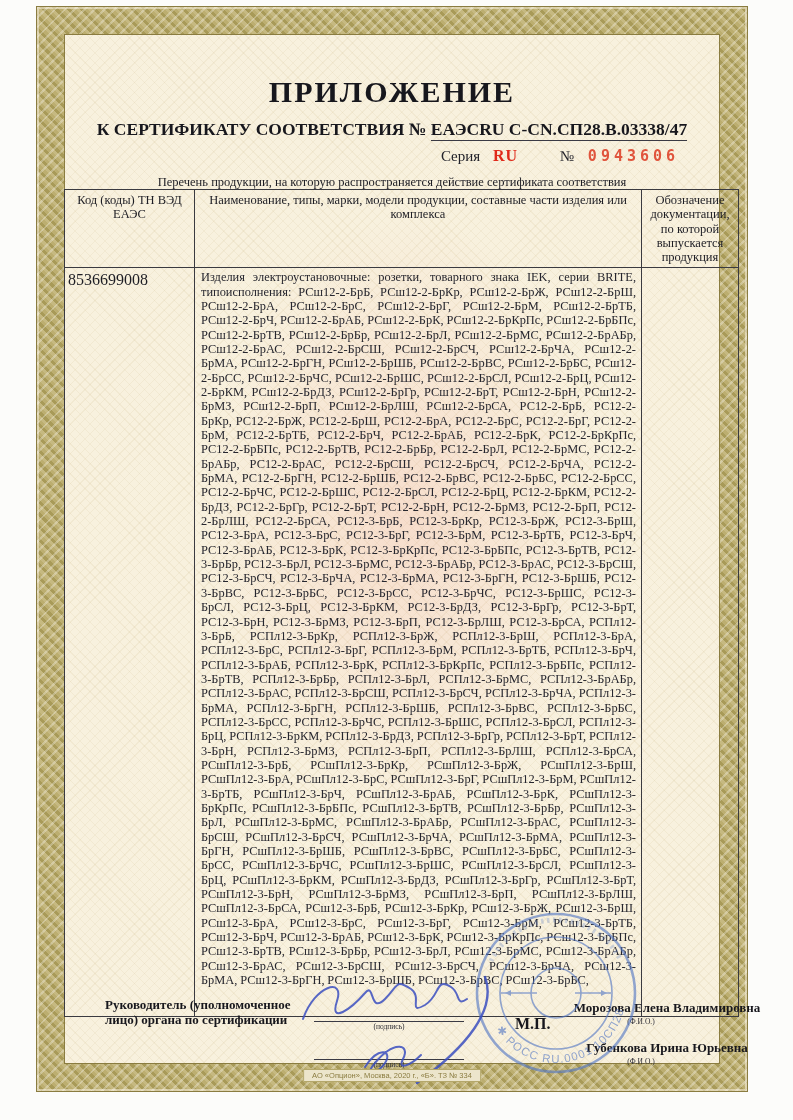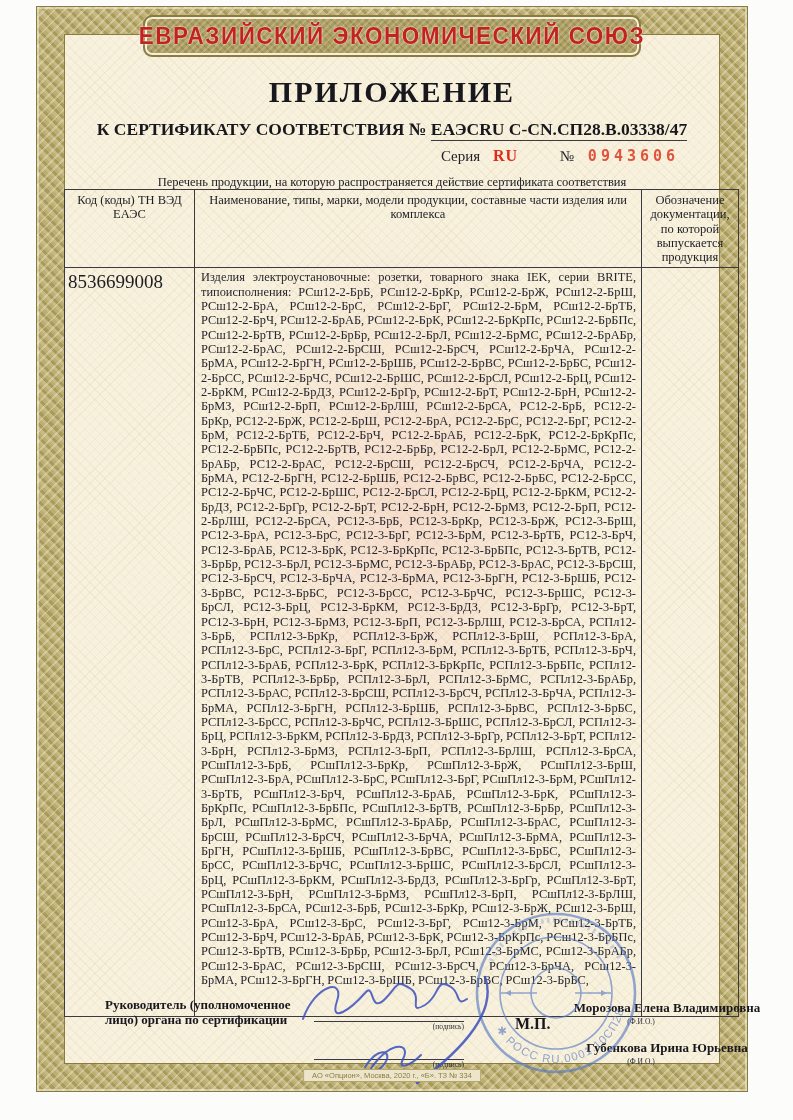--- a/index.html
+++ b/index.html
@@ -60,37 +60,37 @@
   .serial{font-family:"DejaVu Sans Mono",monospace;font-weight:bold;font-size:15px;
     color:#e0543c;letter-spacing:4px;}
   .list-caption{position:absolute;top:168px;width:100%;text-align:center;font-size:12.5px;color:#1d1d24;}
 
   table.ptable{
     position:absolute;left:27px;top:182px;width:674px;height:802px;
     border-collapse:collapse;table-layout:fixed;
   }
   .ptable th,.ptable td{border:1px solid #3a3a40;vertical-align:top;background:transparent;}
   .ptable th{font-weight:normal;font-size:12.5px;line-height:1.14;text-align:center;padding:3px 2px;height:54px;color:#1d1d24;}
-  .ptable td.code{font-size:19px;padding:3px 2px 0 3px;text-align:left;color:#1d1d24;}
+  .ptable td.code{font-size:16px;padding:3px 2px 0 3px;text-align:left;color:#1d1d24;}
   .ptable td.desc{padding:0;}
   .desc-text{
     font-size:12.4px;line-height:14.35px;text-align:justify;
     padding:2px 5px 0 6px;color:#26262e;height:746px;overflow:hidden;
     word-spacing:-0.2px;
   }
   .ptable td.doc{font-size:12px;}
 
   
   .foot-label{position:absolute;font-size:13px;font-weight:bold;color:#17171d;line-height:1.18;}
   .head-label{left:68px;top:990px;width:210px;}
   .expert-label{left:68px;top:1028px;width:230px;}
   .sig-line{position:absolute;border-top:1px solid #3a3a44;height:0;}
   .sig1{left:277px;top:1014px;width:150px;}
   .sig2{left:277px;top:1052px;width:150px;}
-  .sig-caption{position:absolute;font-size:7.5px;color:#2a2a32;text-align:right;}
+  .sig-caption{position:absolute;font-size:7.5px;color:#2a2a32;text-align:center;}
   .sig1-cap{left:277px;top:1015px;width:150px;}
   .sig2-cap{left:277px;top:1053px;width:150px;}
   .seal-mark{position:absolute;left:478px;top:1008px;font-size:16px;font-weight:bold;color:#17171d;}
   .fio-name{position:absolute;left:528px;width:204px;text-align:center;font-size:13px;font-weight:bold;color:#17171d;white-space:nowrap;}
   .name1{top:993px;}
   .name2{top:1033px;}
   .fio-caption{position:absolute;left:502px;width:204px;text-align:center;font-size:7.5px;color:#2a2a32;}
   .fio1-cap{top:1010px;}
   .fio2-cap{top:1050px;}
 
@@ -105,23 +105,20 @@
   .sigs{position:absolute;left:252px;top:968px;width:240px;height:118px;opacity:.85;}
 </style>
 </head>
 <body>
 
 <div class="page">
   <div class="sheet">
     <div class="inner"></div>
     <div class="content">
 
-      <div class="banner">
-        <span class="banner-text">ЕВРАЗИЙСКИЙ ЭКОНОМИЧЕСКИЙ СОЮЗ</span>
-      </div>
 
       <div class="doc-title">ПРИЛОЖЕНИЕ</div>
 
       <div class="cert-line">
         <span>К СЕРТИФИКАТУ СООТВЕТСТВИЯ №</span>
         <span class="num">ЕАЭСRU С-CN.СП28.В.03338/47</span>
       </div>
 
       <div class="series-line">
         <span class="series-label">Серия</span>

